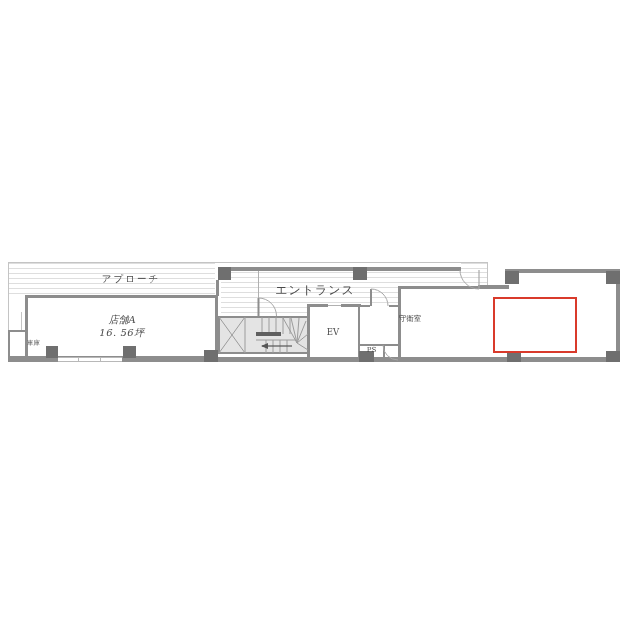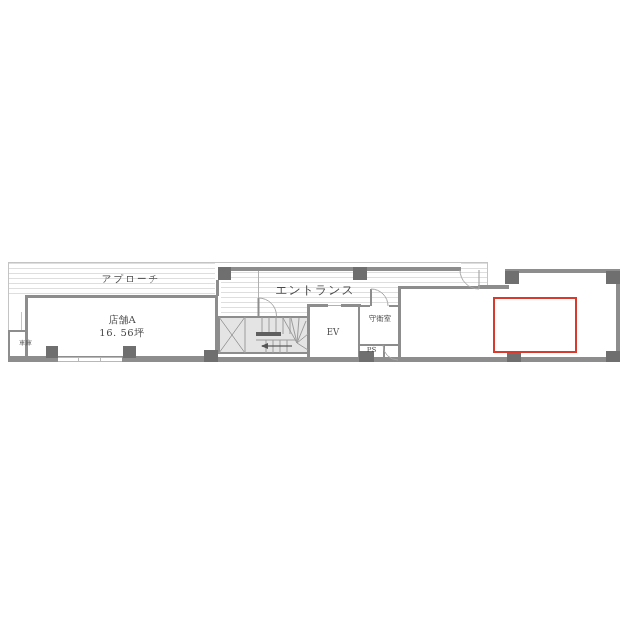--- a/index.html
+++ b/index.html
@@ -114,24 +114,24 @@
       <path d="M262,346 H292" stroke="#555555" stroke-width="1.2" fill="none"></path>
       <polygon points="268,343 261,346 268,349" fill="#555555"></polygon>
     </g>
   </svg>
 
   <div class="highlight" style="left:493px;top:297px;width:84px;height:56px;"></div>
 
   <div class="label" style="left:81px;top:273px;width:100px;font-size:9.5px;letter-spacing:2px;">アプローチ</div>
   <div class="label" style="left:265px;top:283px;width:100px;font-size:12px;letter-spacing:1px;">エントランス</div>
 
-  <div class="label" style="left:62px;top:313px;width:120px;font-size:10px;line-height:13px;">
+  <div class="label" style="left:62px;top:313px;width:120px;font-size:10px;line-height:13px;font-style:italic;">
     <div>店舗A</div>
     <div style="letter-spacing:0.5px;">16. 56坪</div>
   </div>
 
 
   <div class="label" style="left:317px;top:327px;width:32px;font-size:8.5px;">EV</div>
-  <div class="label" style="left:358px;top:314px;width:44px;font-size:7.5px;">守衛室</div>
+  <div class="label" style="left:358px;top:314px;width:44px;font-size:7.5px;padding-left:30px;">守衛室</div>
   <div class="label" style="left:359px;top:346px;width:25px;font-size:7px;">PS</div>
-  <div class="label" style="left:16px;top:339px;width:19px;font-size:6.5px;">車庫</div>
+  <div class="label" style="left:24px;top:339px;width:19px;font-size:6.5px;">車庫</div>
 
 </div>
 
 </body></html>

